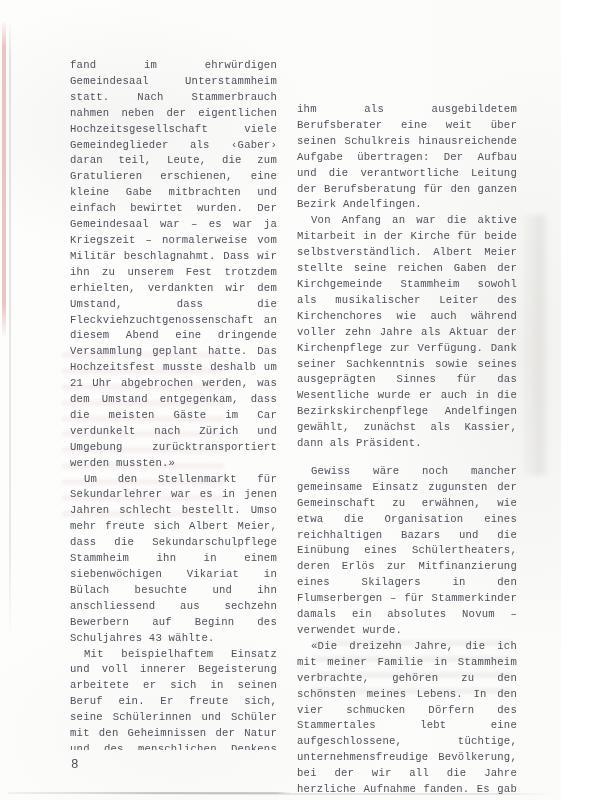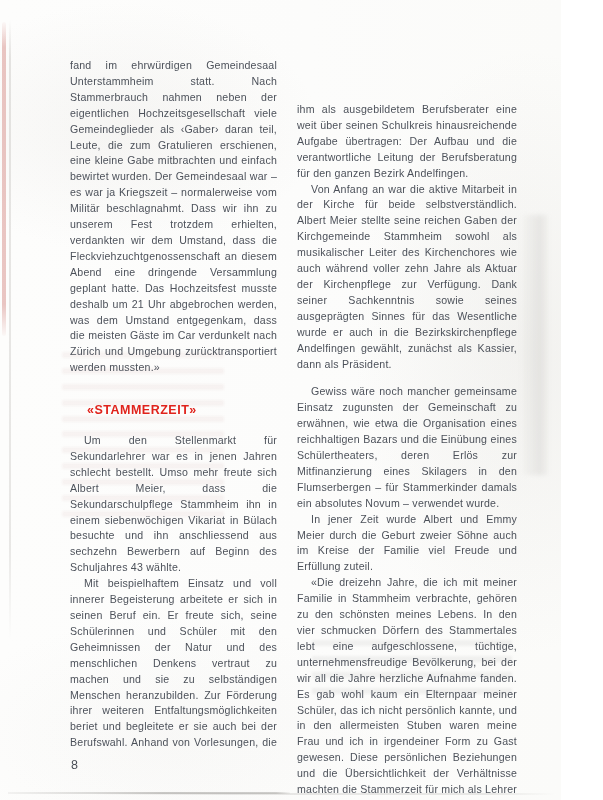--- a/index.html
+++ b/index.html
@@ -7,21 +7,21 @@
     margin: 0;
     padding: 0;
     background: #ffffff;
   }
   .stage {
     position: relative;
     width: 561px;
     height: 800px;
     overflow: hidden;
     background: #ef4444;
-    font-family: Liberation Sans, sans-serif;
+    font-family: Liberation Mono, monospace;
   }
   
   .scan {
     position: absolute;
     inset: 0;
     background:
       radial-gradient(ellipse 280px 180px at 22% 16%, rgba(205,201,195,0.16), rgba(205,201,195,0) 70%),
       radial-gradient(ellipse 240px 420px at 94% 44%, rgba(200,197,192,0.18), rgba(200,197,192,0) 72%),
       radial-gradient(ellipse 300px 160px at 30% 92%, rgba(210,207,202,0.10), rgba(210,207,202,0) 75%),
       linear-gradient(90deg, #fdfdfc 0%, #fcfcfb 55%, #fbfbf9 100%);
@@ -133,28 +133,26 @@
     <div class="edge-pink"></div>
     <div class="edge-gray"></div>
     <div class="ghost ghost-heading-area"></div>
     <div class="ghost ghost-bottom-right"></div>
     <div class="ghost ghost-right-edge"></div>
     <div class="bottom-line-a"></div>
     <div class="bottom-line-b"></div>
 
     <div class="col col-left" lang="de">
       <p class="cont">fand im ehrwürdigen Gemeindesaal Unterstammheim statt. Nach Stammerbrauch nahmen neben der eigentlichen Hochzeitsgesellschaft viele Gemeindeglieder als ‹Gaber› daran teil, Leute, die zum Gratulieren erschienen, eine kleine Gabe mitbrachten und einfach bewirtet wurden. Der Gemeindesaal war – es war ja Kriegszeit – normalerweise vom Militär beschlagnahmt. Dass wir ihn zu unserem Fest trotzdem erhielten, verdankten wir dem Umstand, dass die Fleckviehzuchtgenossenschaft an diesem Abend eine dringende Versammlung geplant hatte. Das Hochzeitsfest musste deshalb um 21 Uhr abgebrochen werden, was dem Umstand entgegenkam, dass die meisten Gäste im Car verdunkelt nach Zürich und Umgebung zurücktransportiert werden mussten.»</p>
-      <h2 class="section-heading">«STAMMERZEIT»</h2>
       <p class="ind">Um den Stellenmarkt für Sekundarlehrer war es in jenen Jahren schlecht bestellt. Umso mehr freute sich Albert Meier, dass die Sekundarschulpflege Stammheim ihn in einem siebenwöchigen Vikariat in Bülach besuchte und ihn anschliessend aus sechzehn Bewerbern auf Beginn des Schuljahres 43 wählte.</p>
       <p class="ind">Mit beispielhaftem Einsatz und voll innerer Begeisterung arbeitete er sich in seinen Beruf ein. Er freute sich, seine Schülerinnen und Schüler mit den Geheimnissen der Natur und des menschlichen Denkens vertraut zu machen und sie zu selbständigen Menschen heranzubilden. Zur Förderung ihrer weiteren Entfaltungsmöglichkeiten beriet und begleitete er sie auch bei der Berufswahl. Anhand von Vorlesungen, die seine Gattin in Zürich besuchte und stenographierte, in Kursen und zähem Selbststudium erwarb sich Albert Meier die dazu erforderlichen Kenntnisse. Bald wurde</p>
     </div>
 
     <div class="col col-right" lang="de">
       <p class="cont">ihm als ausgebildetem Berufsberater eine weit über seinen Schulkreis hinausreichende Aufgabe übertragen: Der Aufbau und die verantwortliche Leitung der Berufsberatung für den ganzen Bezirk Andelfingen.</p>
       <p class="ind">Von Anfang an war die aktive Mitarbeit in der Kirche für beide selbstverständlich. Albert Meier stellte seine reichen Gaben der Kirchgemeinde Stammheim sowohl als musikalischer Leiter des Kirchenchores wie auch während voller zehn Jahre als Aktuar der Kirchenpflege zur Verfügung. Dank seiner Sachkenntnis sowie seines ausgeprägten Sinnes für das Wesentliche wurde er auch in die Bezirkskirchenpflege Andelfingen gewählt, zunächst als Kassier, dann als Präsident.</p>
       <p class="ind gap">Gewiss wäre noch mancher gemeinsame Einsatz zugunsten der Gemeinschaft zu erwähnen, wie etwa die Organisation eines reichhaltigen Bazars und die Einübung eines Schülertheaters, deren Erlös zur Mitfinanzierung eines Skilagers in den Flumserbergen – für Stammerkinder damals ein absolutes Novum – verwendet wurde.</p>
-      <p class="ind">In jener Zeit wurde Albert und Emmy Meier durch die Geburt zweier Söhne auch im Kreise der Familie viel Freude und Erfüllung zuteil.</p>
       <p class="ind">«Die dreizehn Jahre, die ich mit meiner Familie in Stammheim verbrachte, gehören zu den schönsten meines Lebens. In den vier schmucken Dörfern des Stammertales lebt eine aufgeschlossene, tüchtige, unternehmensfreudige Bevölkerung, bei der wir all die Jahre herzliche Aufnahme fanden. Es gab wohl kaum ein Elternpaar meiner Schüler, das ich nicht persönlich kannte, und in den allermeisten Stuben waren meine Frau und ich in irgendeiner Form zu Gast gewesen. Diese persönlichen Beziehungen und die Übersichtlichkeit der Verhältnisse machten die Stammerzeit für mich als Lehrer zu einem besonderen Erlebnis.»</p>
     </div>
 
     <div class="pagenum">8</div>
   </div>
 </div>
 
 </body></html>

